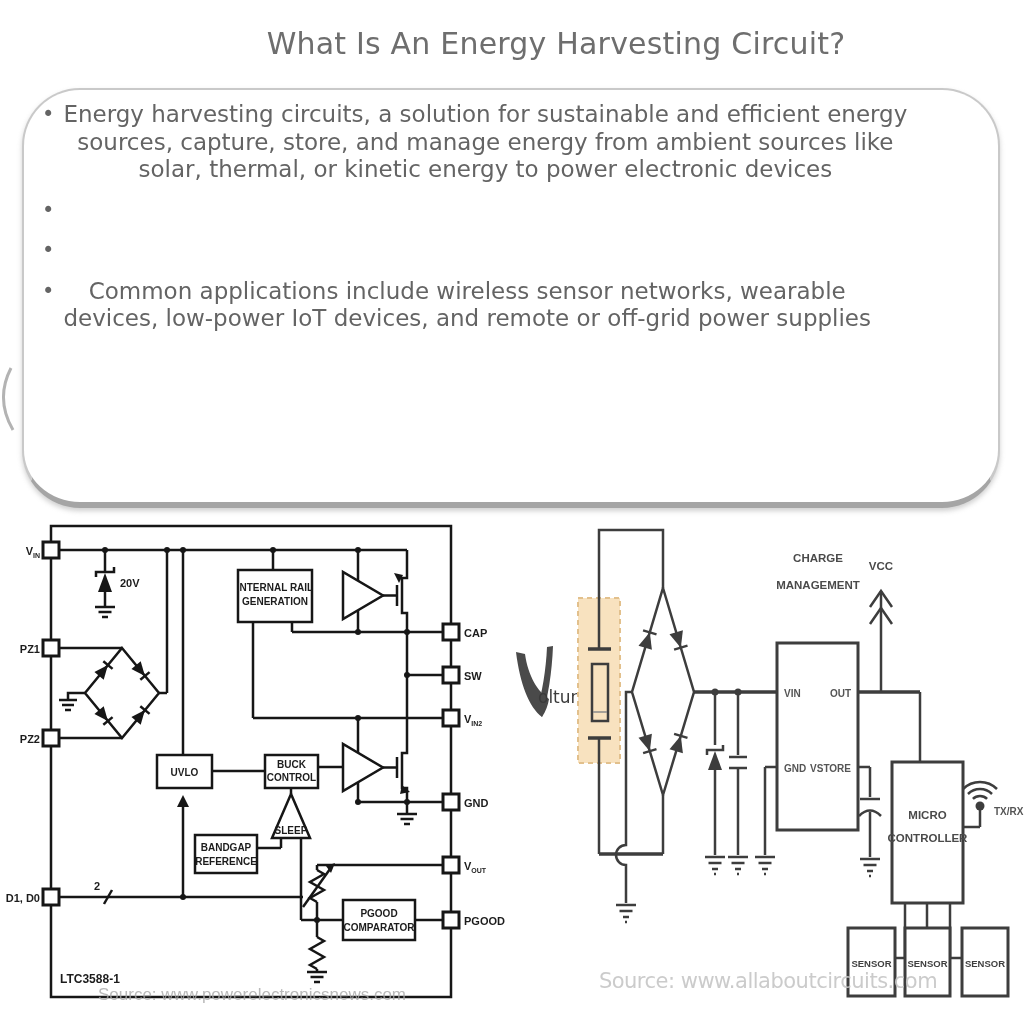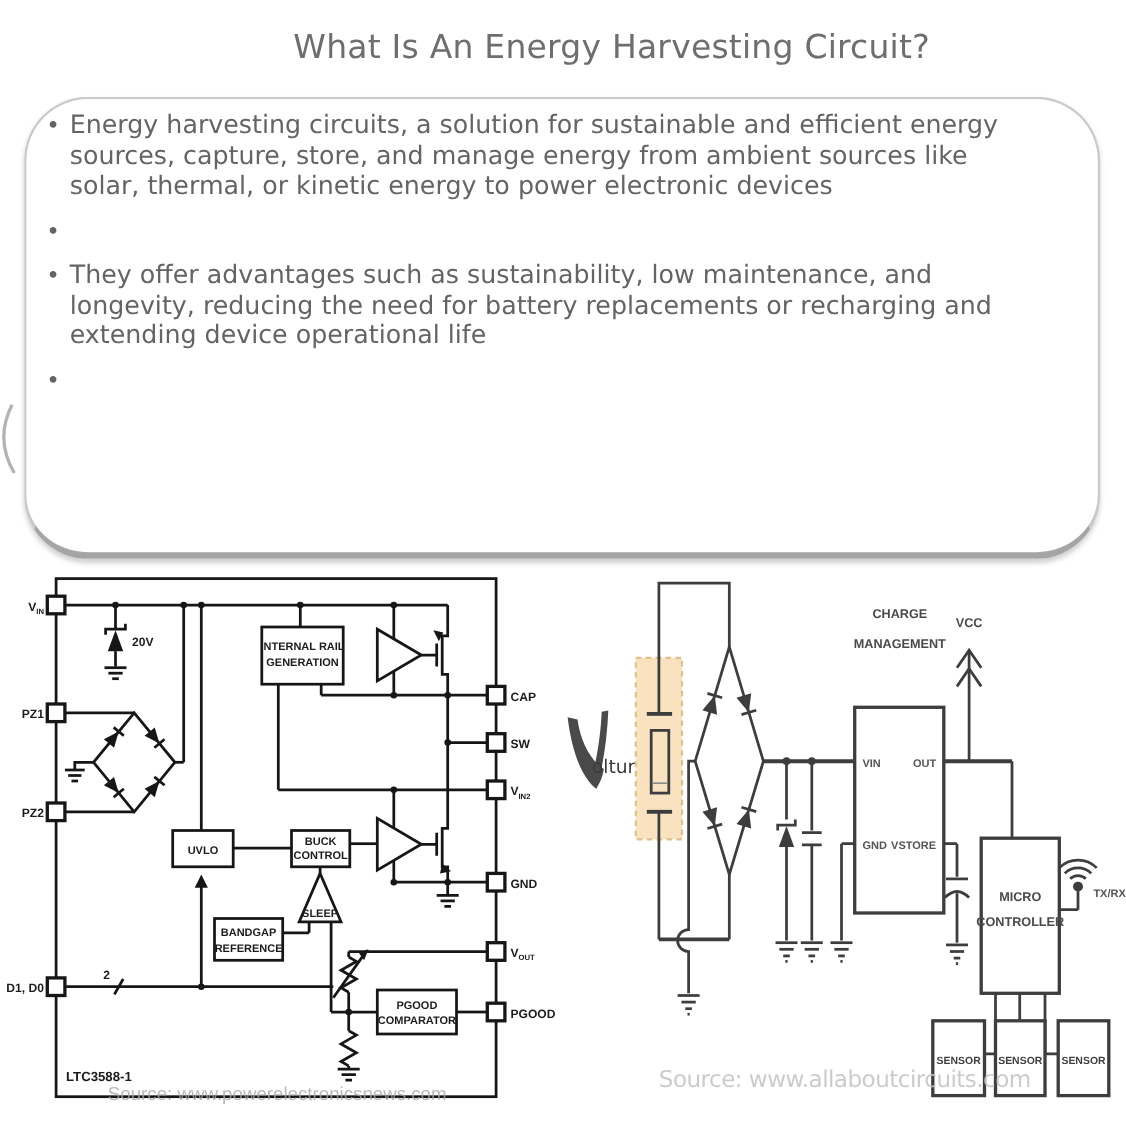--- a/index.html
+++ b/index.html
@@ -6,21 +6,21 @@
   #page{position:relative;width:1024px;height:1024px;background:#fff;overflow:hidden;
         font-family:"DejaVu Sans",sans-serif;}
   #page-title{position:absolute;top:26px;left:0;width:1024px;text-align:center;
         font-size:30px;font-weight:500;color:#6e6e6e;letter-spacing:.2px;padding-left:44px;}
   #bubble{position:absolute;left:22px;top:88px;width:974px;height:412px;
         background:#fff;border:2px solid #c9c9c9;border-bottom:6px solid #a5a5a5;
         border-radius:58px;box-shadow:0 3px 5px rgba(150,150,150,.45);}
   #bullets{position:absolute;left:42px;top:101px;width:944px;}
   .bullet{display:flex;margin-bottom:13px;color:#646464;}
   .bullet .dot{font-size:21px;line-height:27.5px;margin-right:9px;color:#646464;}
-  .bullet .btxt{font-size:23px;line-height:27.5px;white-space:pre-line;color:#646464;}
+  .bullet .btxt{font-size:23px;line-height:27.5px;white-space:pre-line;color:#646464;text-align:center;}
   svg{position:absolute;left:0;top:0;}
   
   .lw{stroke:#161616;stroke-width:2.5;fill:none;}
   .lbox{stroke:#161616;stroke-width:2.5;fill:#ffffff;}
   .pin{stroke:#161616;stroke-width:3;fill:#ffffff;}
   .ld{fill:#161616;}
   .dt{font:bold 11px "Liberation Sans",sans-serif;fill:#1c1c1c;}
   .dts{font:bold 7px "Liberation Sans",sans-serif;fill:#1c1c1c;}
   .bt{font:bold 10px "Liberation Sans",sans-serif;fill:#1c1c1c;text-anchor:middle;}
   .chip{font:bold 12px "Liberation Sans",sans-serif;fill:#1c1c1c;}
@@ -50,26 +50,25 @@
       <span class="dot">•</span>
       <div class="btxt">Energy harvesting circuits, a solution for sustainable and efficient energy
 sources, capture, store, and manage energy from ambient sources like
 solar, thermal, or kinetic energy to power electronic devices</div>
     </div>
     <div class="bullet">
       <span class="dot">•</span>
     </div>
     <div class="bullet">
       <span class="dot">•</span>
-      <div class="btxt">They offer advantages such as sustainability, low maintenance, and
-longevity, reducing the need for battery replacements or recharging and
-extending device operational life</div>
     </div>
     <div class="bullet">
       <span class="dot">•</span>
+      <div class="btxt">Common applications include wireless sensor networks, wearable
+devices, low-power IoT devices, and remote or off-grid power supplies</div>
     </div>
   </div>
 
   <svg width="1024" height="1024" viewBox="0 0 1024 1024">
 
     <path d="M11,368 Q-5,399 13,430" stroke="#b3b3b3" stroke-width="3" fill="none"></path>
 
     <g>
 
       <rect x="51" y="526" width="400" height="471" class="lw"></rect>

